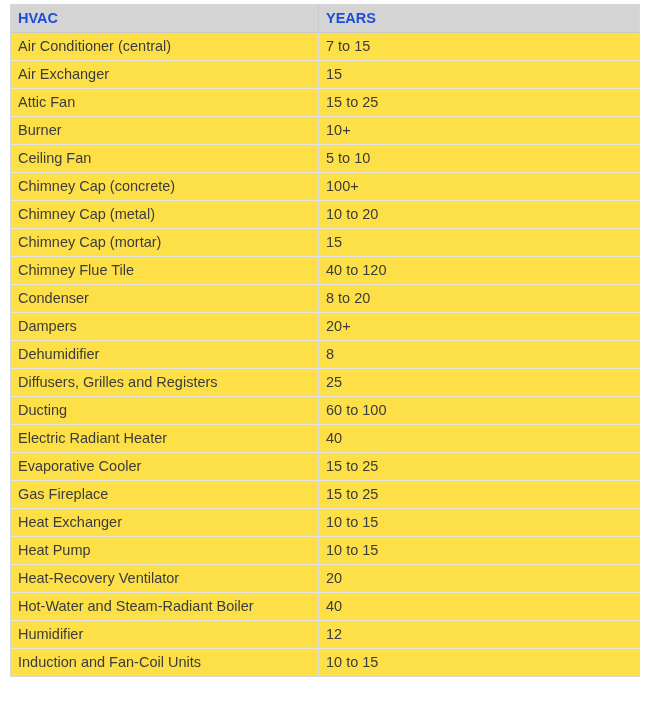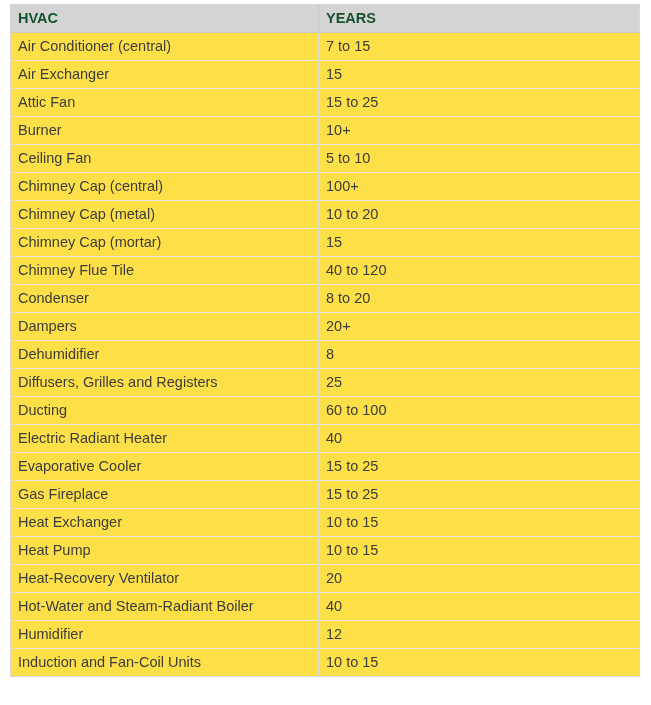--- a/index.html
+++ b/index.html
@@ -27,21 +27,21 @@
     border-collapse: collapse;
     table-layout: fixed;
     border: 1px solid #d8d8d8;
     background: #ffffff;
   }
   table.lifespan-table col.col-item { width: 308px; }
   table.lifespan-table col.col-years { width: 321px; }
 
   table.lifespan-table thead th {
     background: #d4d4d4;
-    color: #14532d;
+    color: #1d4ed8;
     font-size: 14.5px;
     font-weight: bold;
     text-align: left;
     padding: 5px 7px 6px 7px;
     border-right: 1px solid #c9c9c9;
     border-bottom: 1px solid #c9c9c9;
     line-height: 16px;
     white-space: nowrap;
     overflow: hidden;
   }
@@ -100,21 +100,21 @@
       </tr>
       <tr>
         <td>Burner</td>
         <td>10+</td>
       </tr>
       <tr>
         <td>Ceiling Fan</td>
         <td>5 to 10</td>
       </tr>
       <tr>
-        <td>Chimney Cap (central)</td>
+        <td>Chimney Cap (concrete)</td>
         <td>100+</td>
       </tr>
       <tr>
         <td>Chimney Cap (metal)</td>
         <td>10 to 20</td>
       </tr>
       <tr>
         <td>Chimney Cap (mortar)</td>
         <td>15</td>
       </tr>

